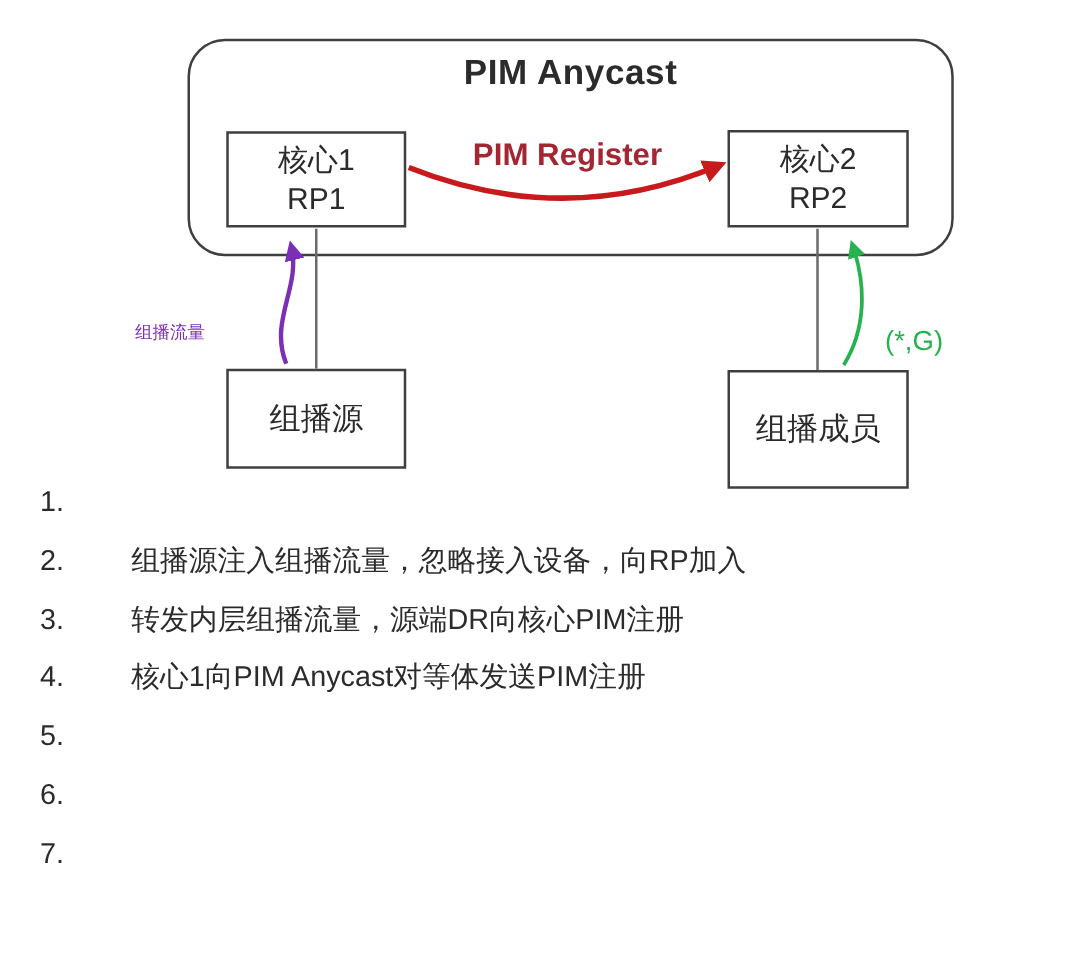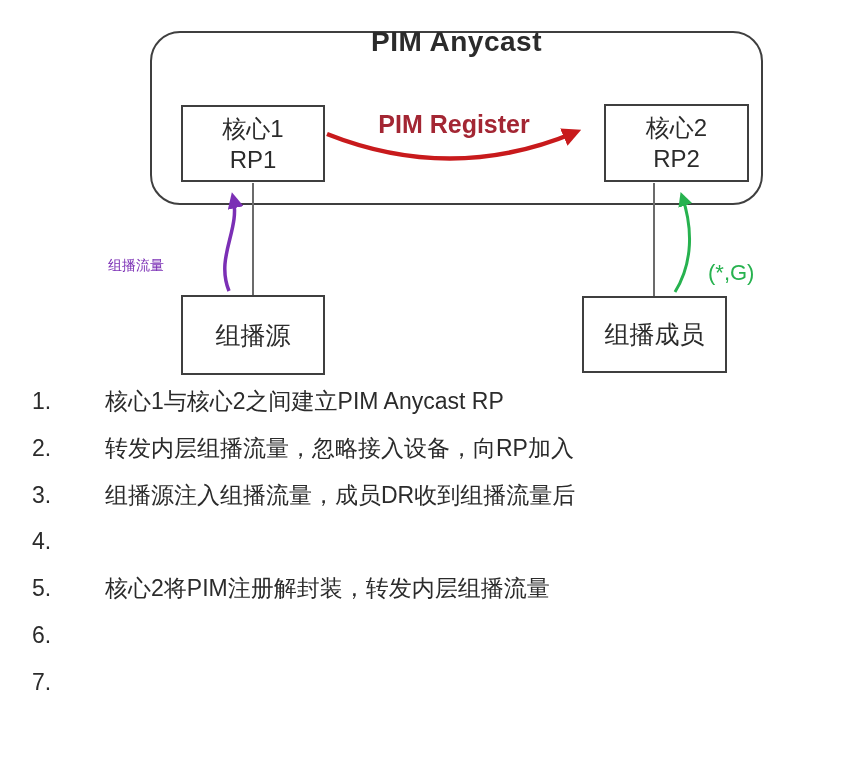--- a/index.html
+++ b/index.html
@@ -2,34 +2,34 @@
 <html><head>
 <meta charset="utf-8">
 <style>
   html,body{margin:0;padding:0;background:#ffffff;}
   body{font-family:"Liberation Sans","DejaVu Sans",sans-serif;color:#2b2b2b;}
   .canvas{position:relative;width:865px;height:769px;background:#ffffff;overflow:hidden;}
 
   
   .anycast-rect{position:absolute;left:150px;top:31px;width:613px;height:174px;
     border:2px solid #3f3f3f;border-radius:30px;background:transparent;box-sizing:border-box;z-index:0;}
-  .anycast-title{position:absolute;left:150px;top:26px;width:613px;text-align:center;
+  .anycast-title{position:absolute;left:150px;top:42px;width:613px;text-align:center;
     font-size:28px;font-weight:600;color:#2b2b2b;letter-spacing:.5px;z-index:3;}
 
   
   .wires{position:absolute;left:0;top:0;width:865px;height:769px;z-index:1;}
 
   
   .node{position:absolute;border:2px solid #3f3f3f;background:#ffffff;box-sizing:border-box;
     display:flex;flex-direction:column;align-items:center;justify-content:center;
     font-size:24px;line-height:31px;color:#2b2b2b;z-index:2;text-align:left;}
   .node-core1{left:181px;top:105px;width:144px;height:77px;}
-  .node-core2{left:604px;top:104px;width:145px;height:78px;}
+  .node-core2{left:582px;top:104px;width:145px;height:78px;}
   .node-source{left:181px;top:295px;width:144px;height:80px;font-size:25px;}
-  .node-member{left:582px;top:296px;width:145px;height:77px;font-size:25px;}
+  .node-member{left:582px;top:296px;width:145px;height:95px;font-size:25px;}
 
   
   .lbl{position:absolute;z-index:3;white-space:nowrap;margin-top:20px;}
   .lbl-register{left:370px;top:90px;width:168px;text-align:center;
     font-size:25px;font-weight:700;color:#a32633;}
   .lbl-traffic{left:108px;top:237px;font-size:14px;color:#7b2fb5;}
   .lbl-starg{left:708px;top:240px;font-size:22px;color:#27b24f;}
 
   
   .steps{position:absolute;left:0;top:378px;width:865px;z-index:3;}
@@ -85,44 +85,41 @@
     <span>组播成员</span>
   </div>
 
   <div class="lbl lbl-register">PIM Register</div>
   <div class="lbl lbl-traffic">组播流量</div>
   <div class="lbl lbl-starg">(*,G)</div>
 
   <div class="steps">
     <div class="step">
       <span class="num">1.</span>
-      <span class="txt">
-        <span class="ln">核心1与核心2之间建立PIM Anycast RP</span>
-      </span>
     </div>
     <div class="step">
       <span class="num">2.</span>
       <span class="txt">
-        <span class="ln">转发内层组播流量，忽略接入设备，向RP加入</span>
+        <span class="ln">组播源注入组播流量，忽略接入设备，向RP加入</span>
       </span>
     </div>
     <div class="step">
       <span class="num">3.</span>
       <span class="txt">
-        <span class="ln">组播源注入组播流量，成员DR收到组播流量后</span>
+        <span class="ln">转发内层组播流量，源端DR向核心PIM注册</span>
       </span>
     </div>
     <div class="step">
       <span class="num">4.</span>
+      <span class="txt">
+        <span class="ln">核心1向PIM Anycast对等体发送PIM注册</span>
+      </span>
     </div>
     <div class="step">
       <span class="num">5.</span>
-      <span class="txt">
-        <span class="ln">核心2将PIM注册解封装，转发内层组播流量</span>
-      </span>
     </div>
     <div class="step">
       <span class="num">6.</span>
     </div>
     <div class="step">
       <span class="num">7.</span>
     </div>
   </div>
 
 </div>

